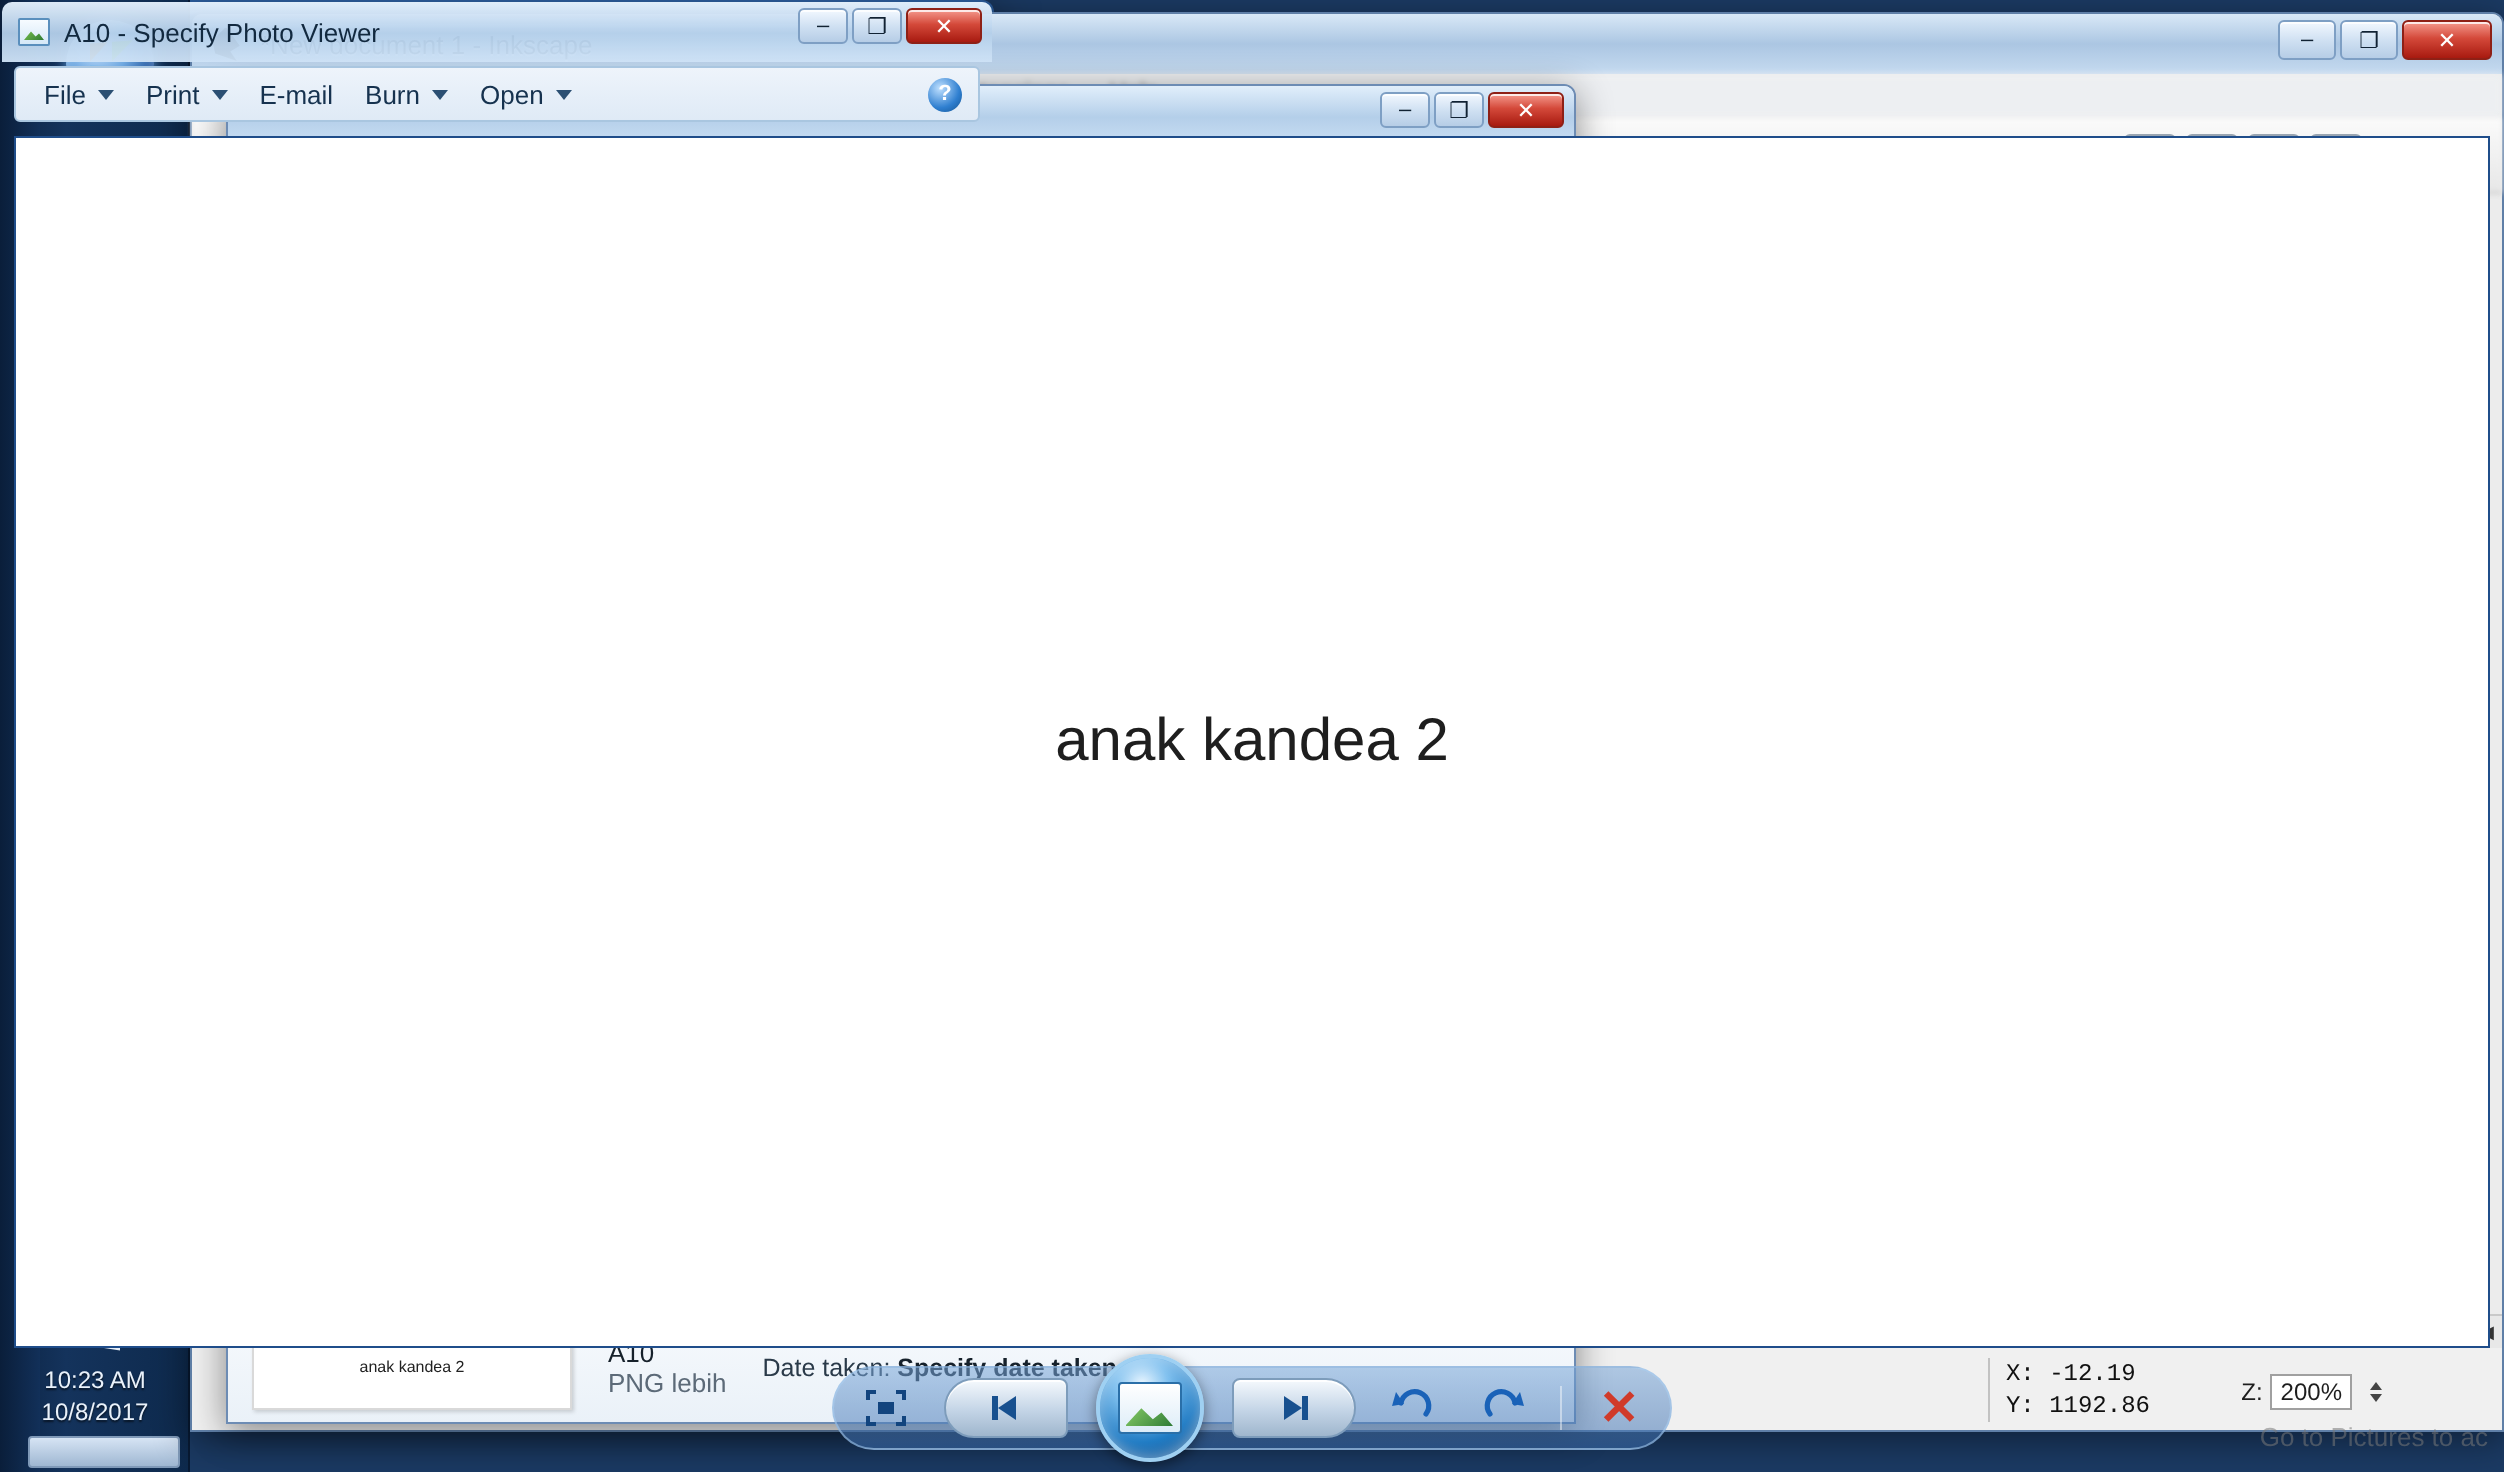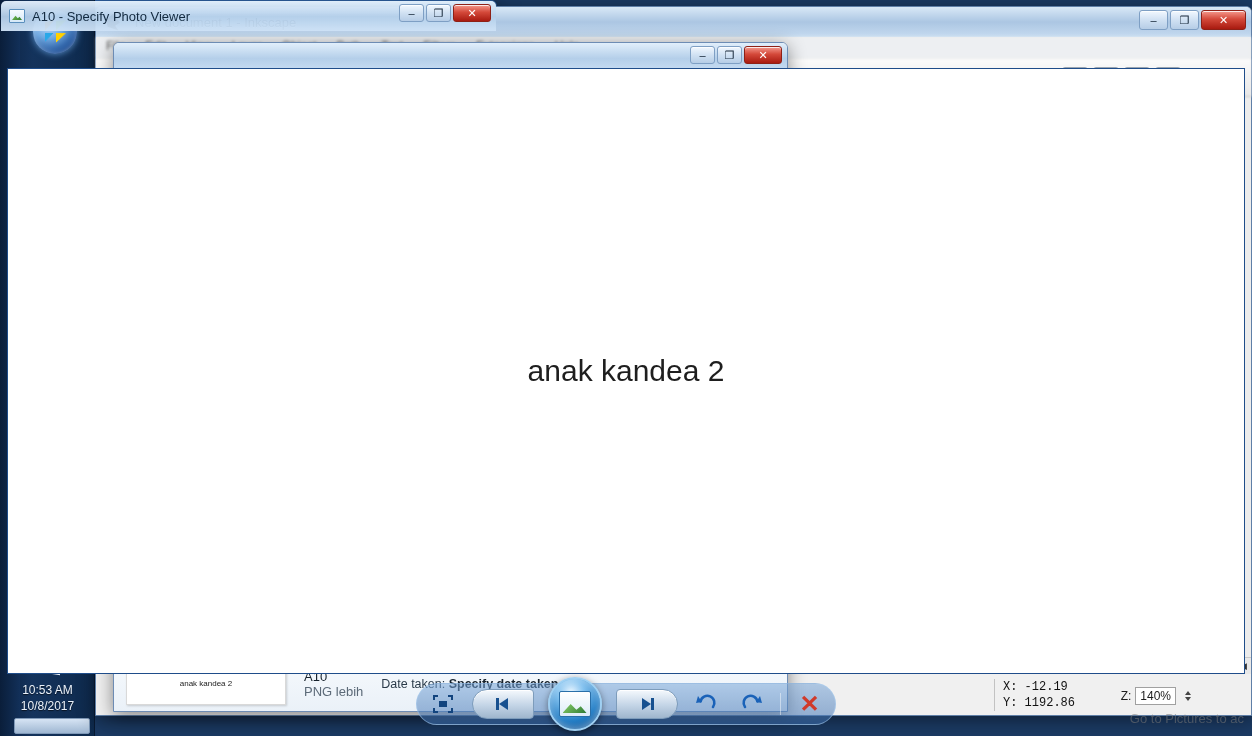--- a/index.html
+++ b/index.html
@@ -657,21 +657,21 @@
       <div class="tray-ic ic-bars">
         <i style="height:4px"></i>
           <i style="height:7px"></i>
           <i style="height:10px"></i>
           <i style="height:13px"></i>
       </div>
       <div class="tray-ic ic-flag"></div>
     </div>
 
     <div class="clock">
-      <div>10:53 AM</div>
+      <div>10:23 AM</div>
       <div>10/8/2017</div>
     </div>
     <div class="show-desktop"></div>
   </div>
 
   <div class="win" id="inkscape">
     <div id="ink-title">
       <div class="ic-inkscape" style="width:18px;height:17px"></div>
       <span class="tl">*New document 1 - Inkscape</span>
       <div class="wbtns">
@@ -993,21 +993,21 @@
         <div id="status-msg">
           <span>ayer</span>
           <b>Layer 1</b><span>. Click selection to toggle scale...</span>
         </div>
         <div id="coords">
           <div><span>X:</span> <span>-12.19</span></div>
           <div><span>Y:</span> <span>1192.86</span></div>
         </div>
         <div id="zoombox">
           <span>Z:</span>
-          <span class="zfield">140%</span>
+          <span class="zfield">200%</span>
           <span class="spin-arrows">
               <i class="up"></i>
               <i class="dn"></i>
             </span>
         </div>
       </div>
     </div>
   </div>
 
   <div class="win" id="explorer">
@@ -1176,20 +1176,42 @@
     <div id="pv-caption">
       <span class="pvicon"></span>
       <span style="font-size:13px;color:#12293f">A10 - Specify Photo Viewer</span>
       <div class="wbtns">
         <div class="wbtn small">–</div>
         <div class="wbtn small">❐</div>
         <div class="wbtn small close">✕</div>
       </div>
     </div>
 
+    <div id="pv-menu">
+      <div class="pv-mi">
+        <span>File</span>
+        <span class="pv-caret"></span>
+      </div>
+      <div class="pv-mi">
+        <span>Print</span>
+        <span class="pv-caret"></span>
+      </div>
+      <div class="pv-mi">
+        <span>E-mail</span>
+      </div>
+      <div class="pv-mi">
+        <span>Burn</span>
+        <span class="pv-caret"></span>
+      </div>
+      <div class="pv-mi">
+        <span>Open</span>
+        <span class="pv-caret"></span>
+      </div>
+      <div id="pv-help">?</div>
+    </div>
 
     <div id="pv-stage">
       <div class="bubble">
         <span>anak kandea 2</span>
       </div>
     </div>
 
     <div id="pv-toolbar">
       <div id="pv-toolpill">
         <div class="pvb">

